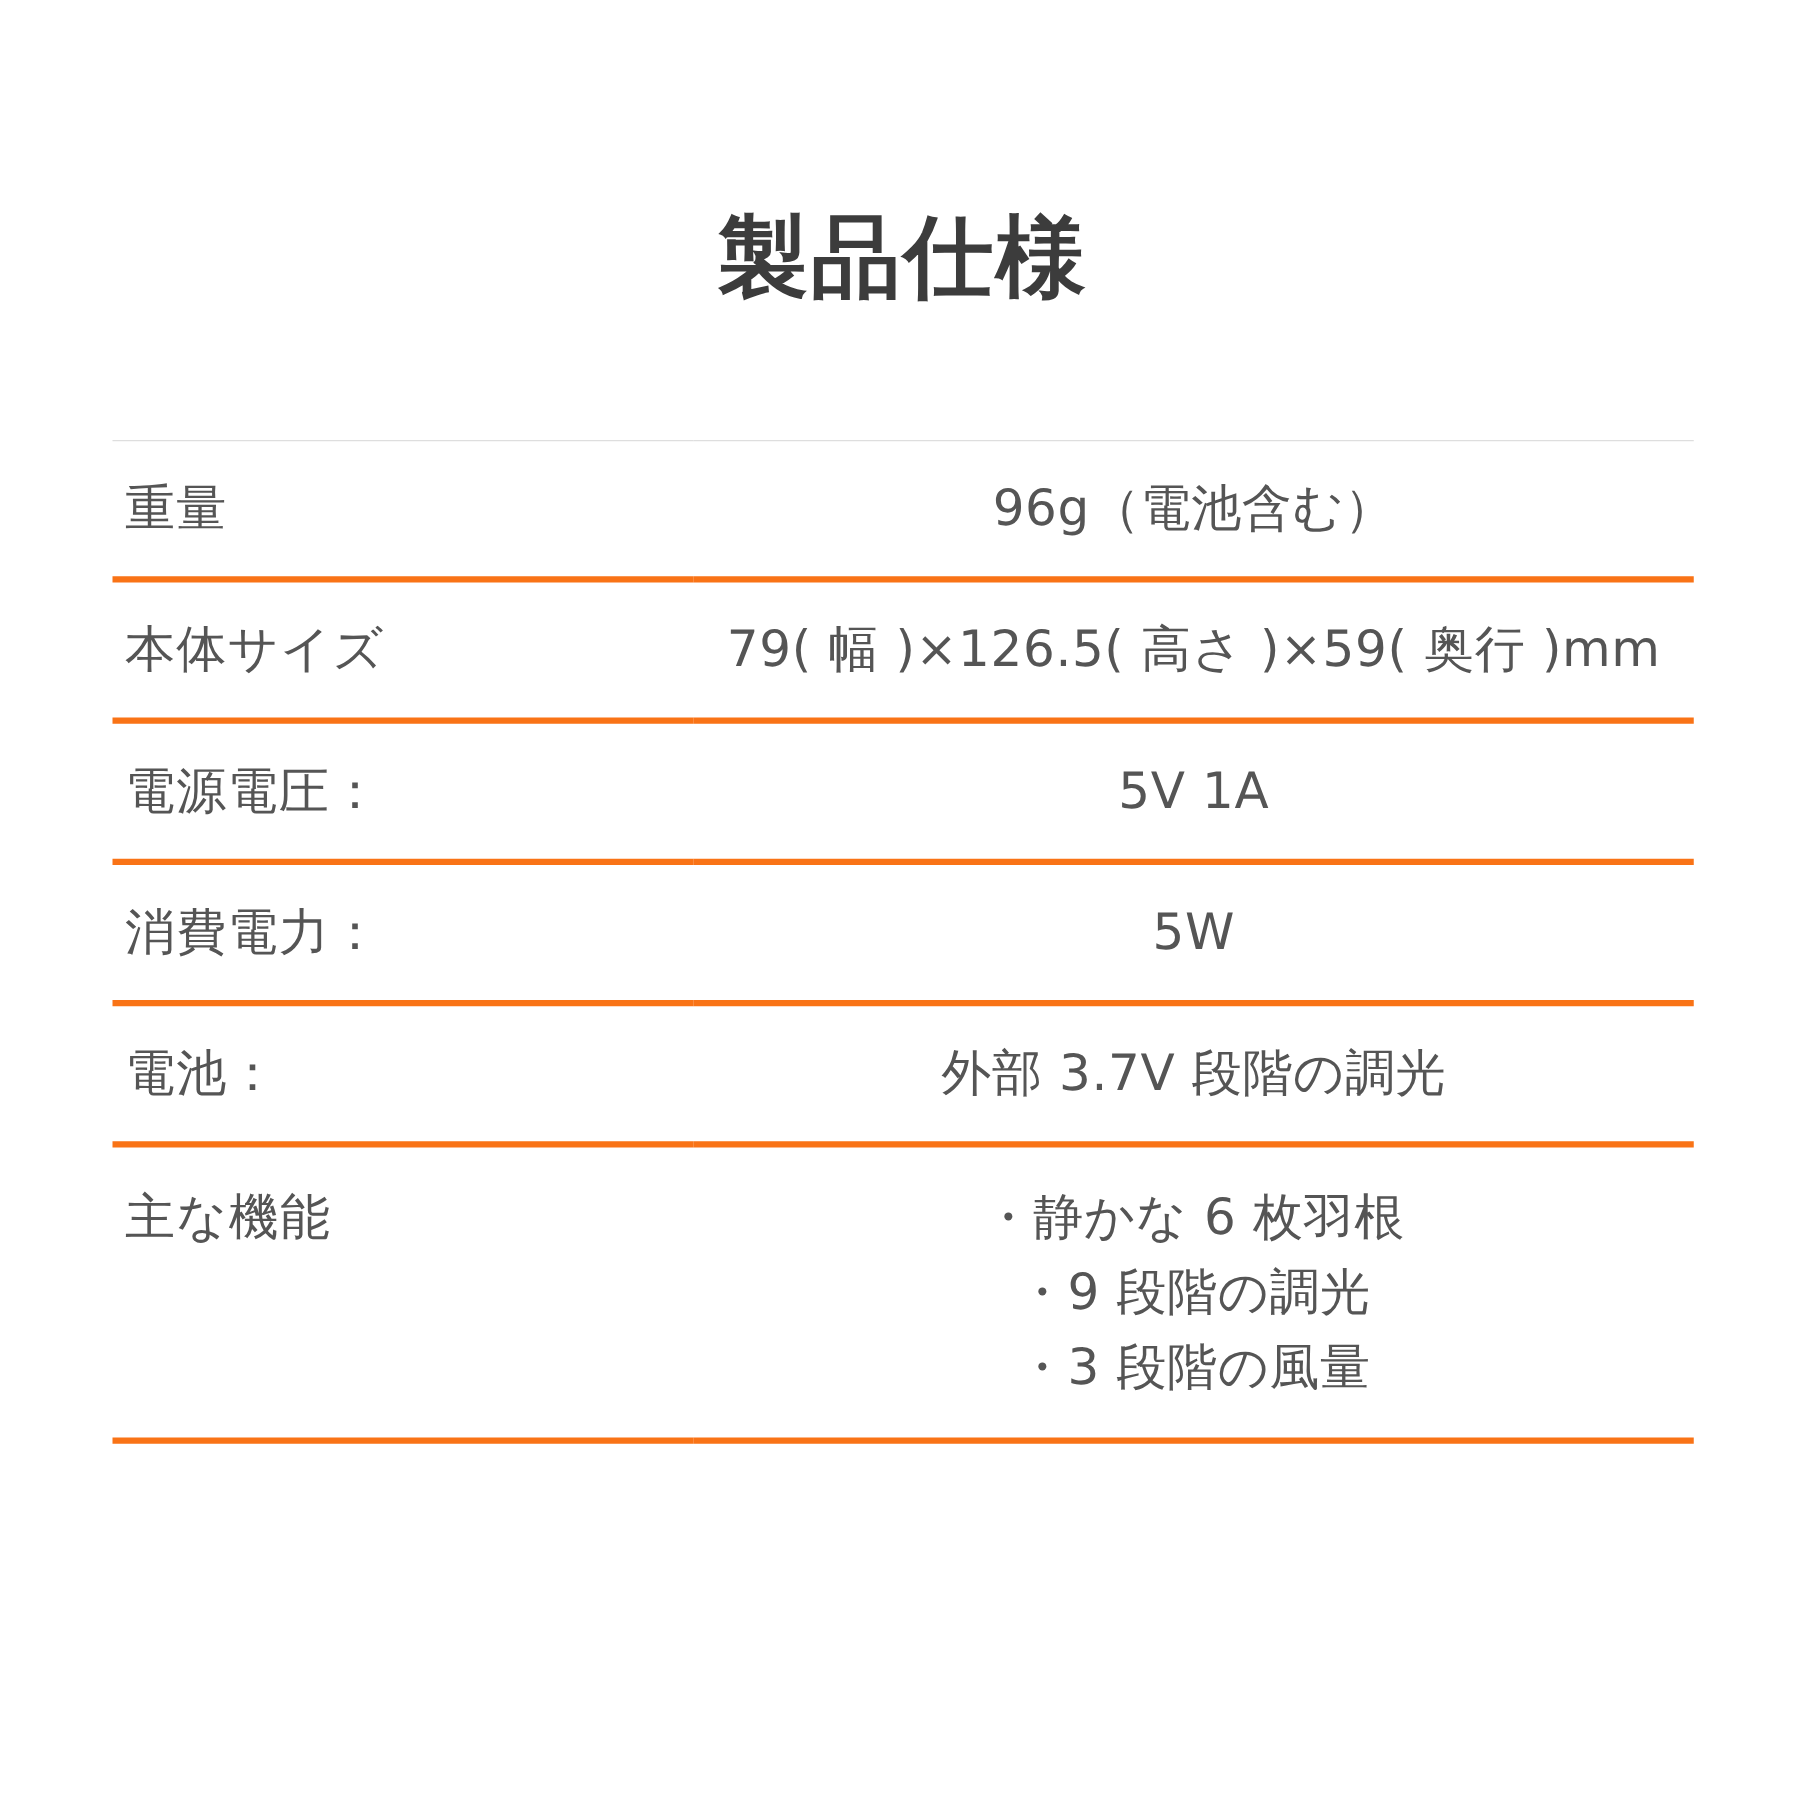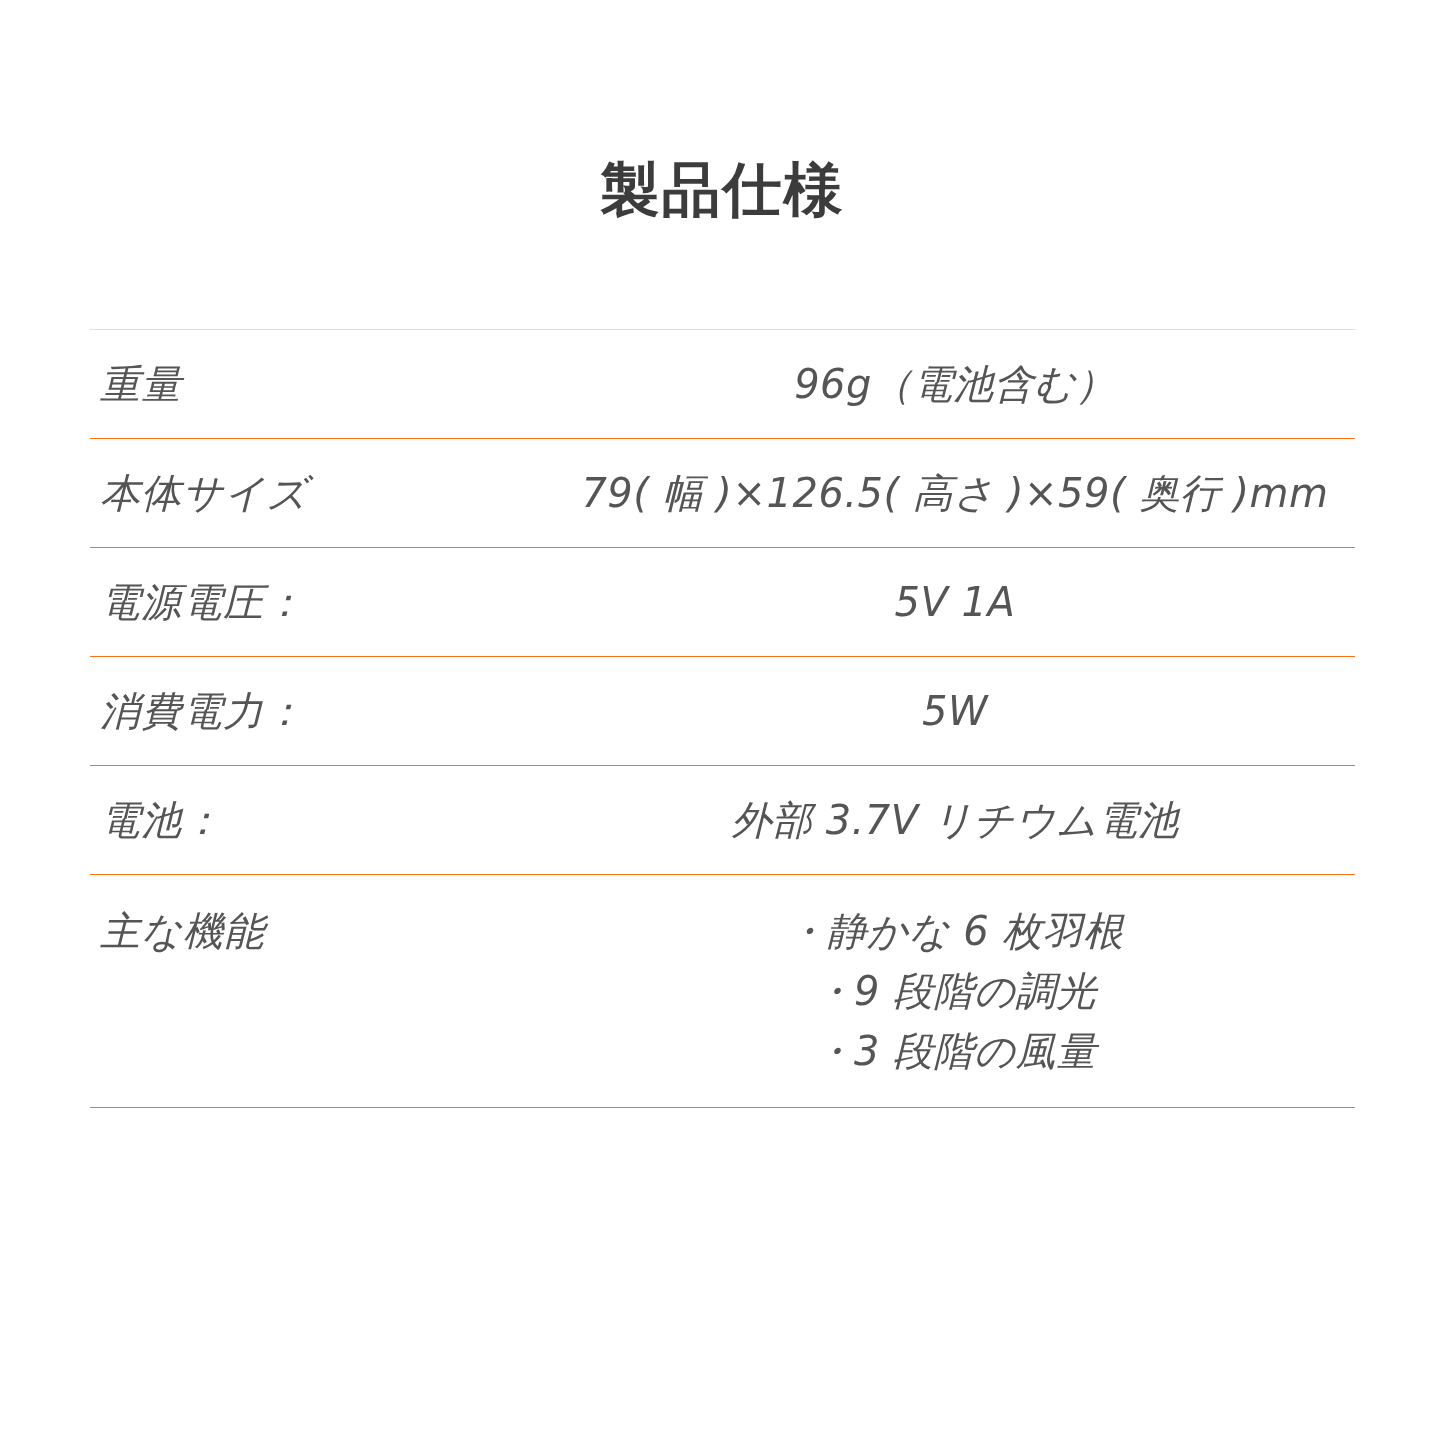--- a/index.html
+++ b/index.html
@@ -15,36 +15,35 @@
     -webkit-font-smoothing: antialiased;
   }
   .page {
     position: relative;
     width: 1445px;
     height: 1445px;
     box-sizing: border-box;
   }
   .title {
     text-align: center;
-    font-size: 59px;
+    font-size: 72px;
     font-weight: bold;
     color: #3c3c3c;
     letter-spacing: 2px;
     padding-top: 118px;
     line-height: 1.1;
   }
   .spec-table {
     margin: 0 auto;
     margin-top: 107px;
     width: 1265px;
     border-collapse: collapse;
   }
   .spec-table tr {
-    border-bottom: 1px solid #f97316;
-    font-style: italic;
+    border-bottom: 5px solid #f97316;
   }
   .spec-table tr:first-child {
     border-top: 1px solid #dedede;
   }
   .spec-table td {
     vertical-align: top;
     padding: 24px 0 24px 0;
     font-size: 40px;
     line-height: 1.5;
     color: #555555;
@@ -107,21 +106,21 @@
       <tr>
         <td class="label">消費電力：</td>
         <td class="value">
           <span class="line">5W</span>
         </td>
       </tr>
 
       <tr>
         <td class="label">電池：</td>
         <td class="value">
-          <span class="line">外部 3.7V リチウム電池</span>
+          <span class="line">外部 3.7V 段階の調光</span>
         </td>
       </tr>
 
 
 
       <tr class="row-tall">
         <td class="label">主な機能</td>
         <td class="value">
           <span class="bullet-line">・静かな 6 枚羽根</span>
           <span class="bullet-line">・9 段階の調光</span>

